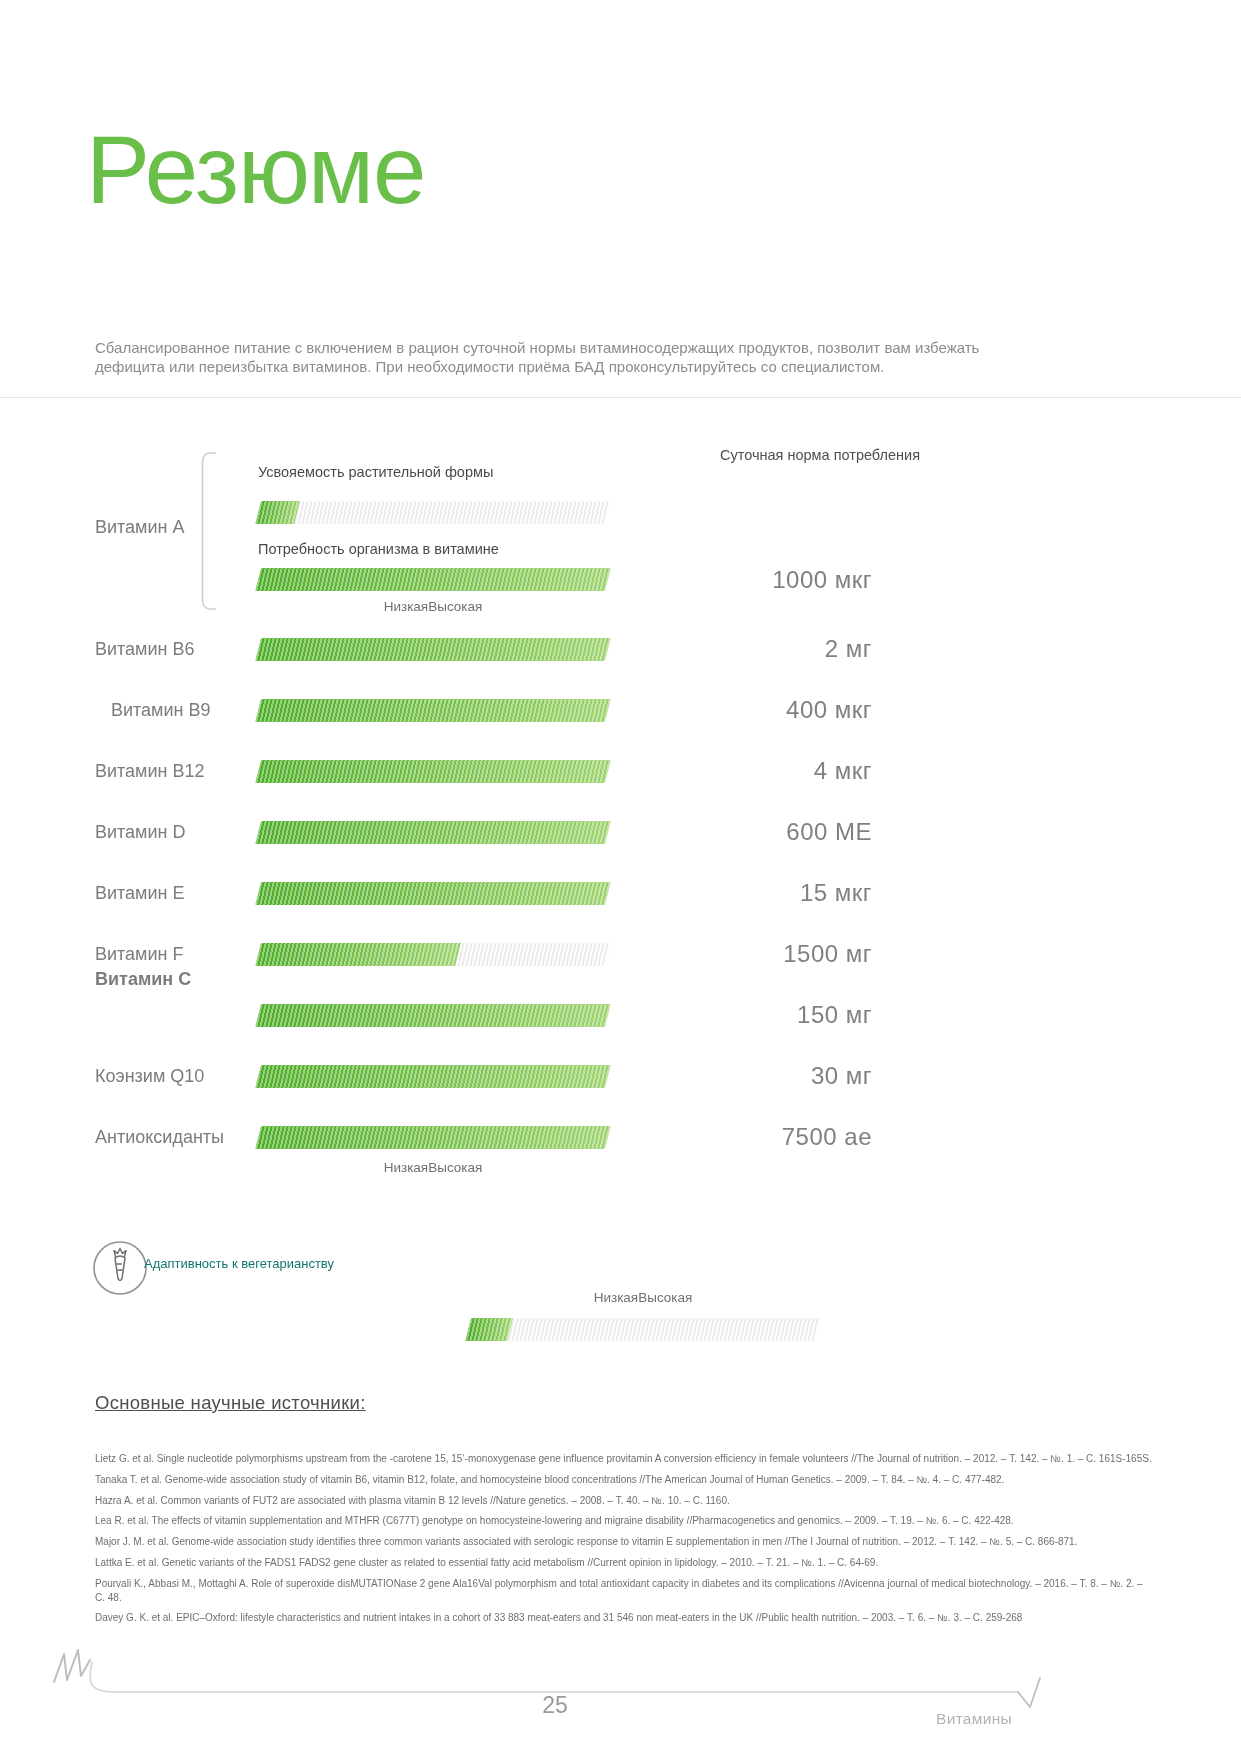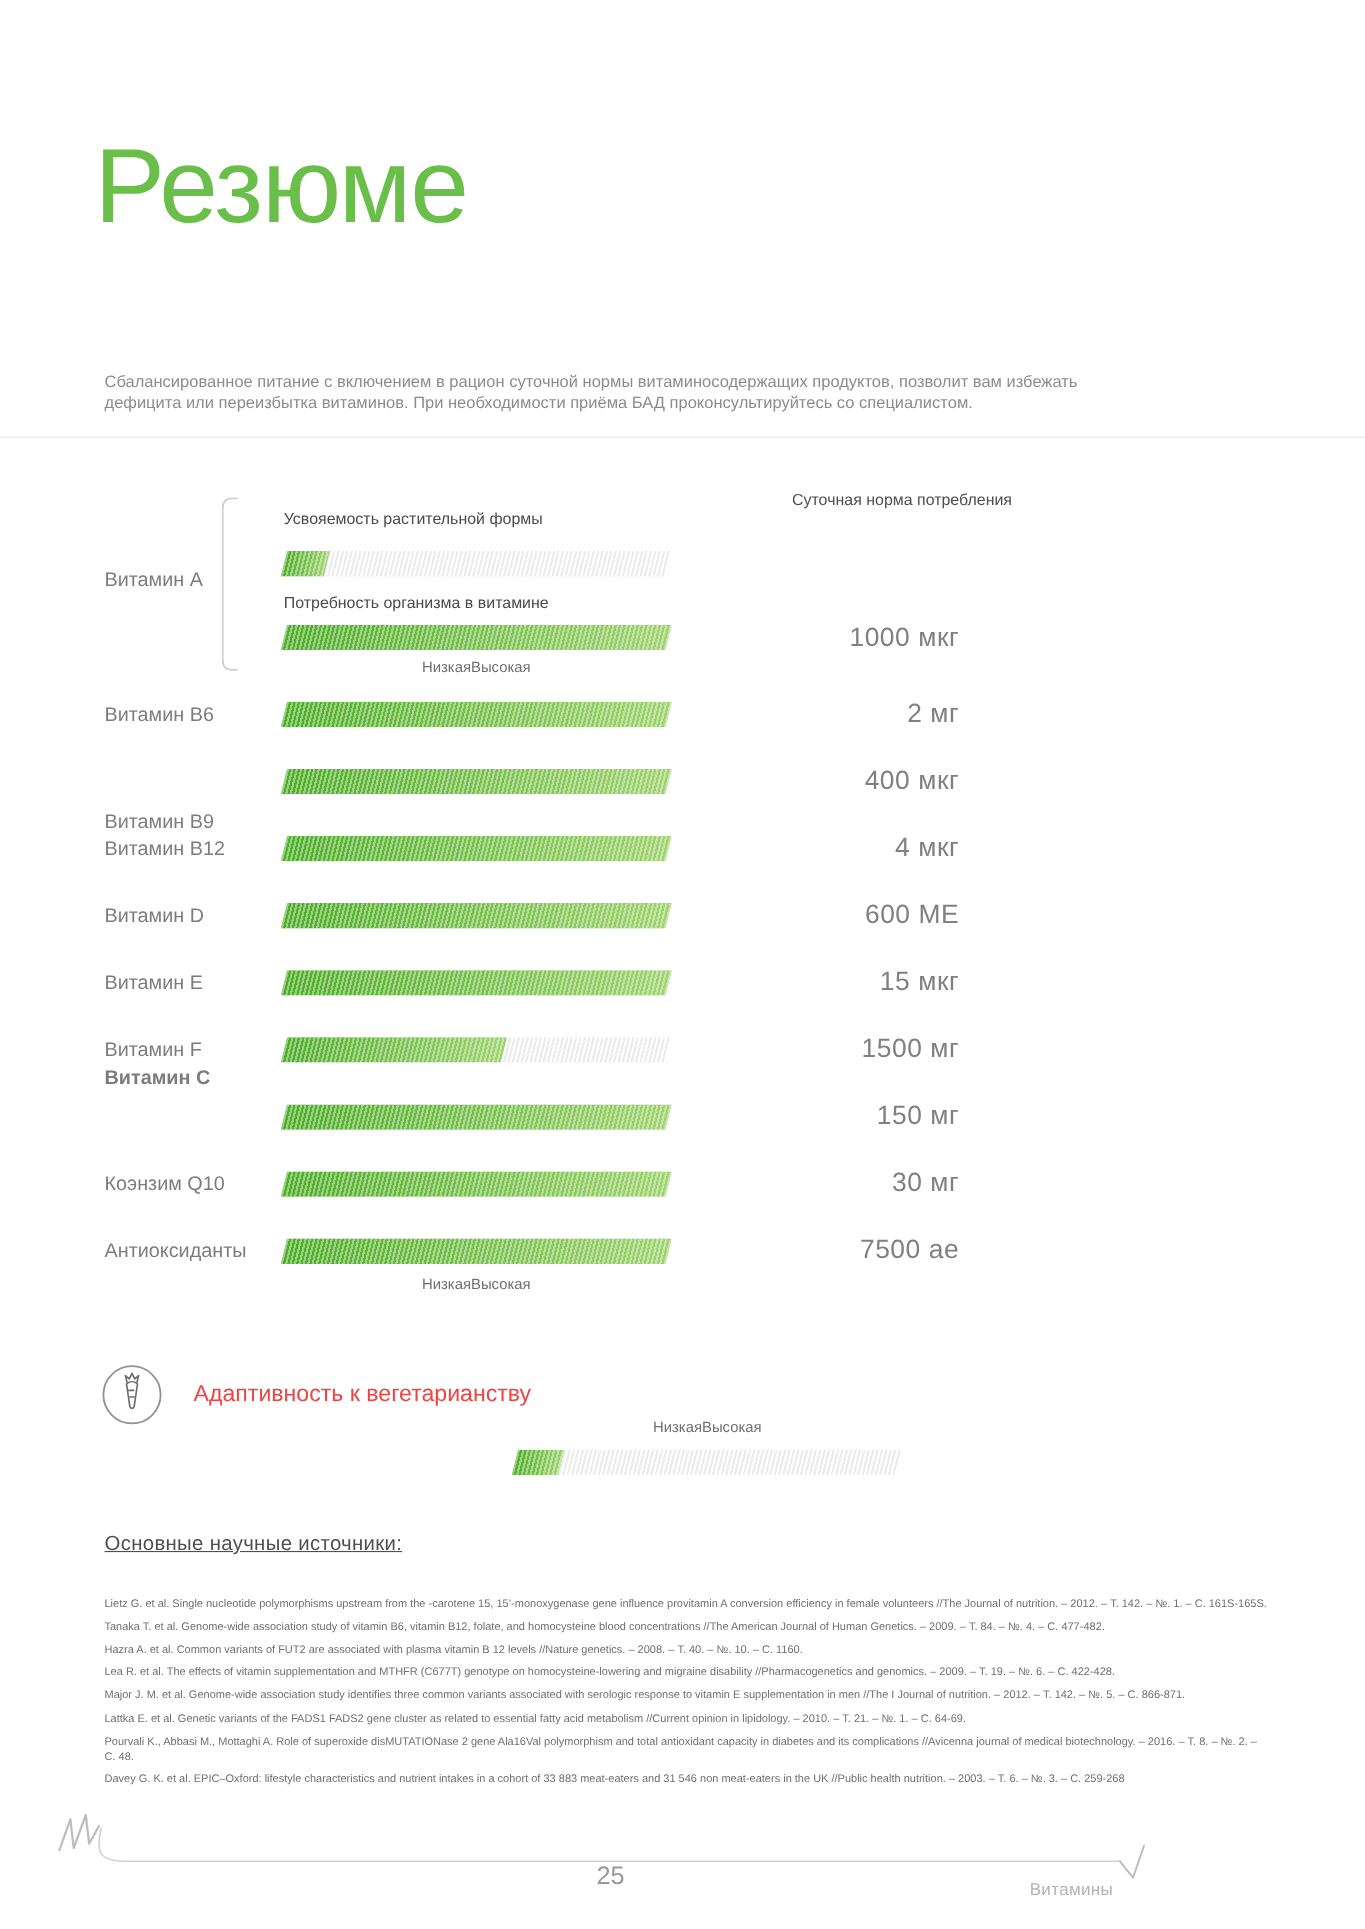--- a/index.html
+++ b/index.html
@@ -43,21 +43,21 @@
 
   .scale-row{
     left:258px;width:350px;display:flex;justify-content:center;
     font-size:13.5px;color:#707070;
   }
   .value{
     left:622px;width:250px;text-align:right;
     font-size:24px;line-height:28px;color:#808080;letter-spacing:.5px;
   }
 
-  .veg-heading{left:176px;top:1256px;font-size:21px;color:#ef4444;}
+  .veg-heading{left:144px;top:1256px;font-size:13px;color:#0f766e;}
   .veg-scale{left:468px;top:1290px;width:350px;}
   .veg-bar{left:468px;top:1318px;}
 
   .sources-heading{left:95px;top:1392px;font-size:18.5px;letter-spacing:.3px;color:#4f4f4f;text-decoration:underline;}
   .refs{left:95px;top:1452px;width:1058px;}
   .ref{font-size:10px;line-height:13.8px;color:#6f6f6f;margin:0 0 7px 0;}
 
   .page-number{left:515px;top:1692px;width:80px;text-align:center;font-size:23px;color:#9a9a9a;}
   .footer-section{left:862px;top:1698px;width:150px;text-align:right;font-size:15.5px;color:#b3b3b3;letter-spacing:.3px;margin-top:12px;}
 </style>
@@ -99,21 +99,21 @@
   </div>
 
   <div>
     <div class="abs vlabel" style="top:638px;">Витамин В6</div>
     <div class="abs bar" style="top:638px;">
         <div class="fill" style="width: 100%;"></div>
       </div>
     <div class="abs value" style="top:635px;">2 мг</div>
   </div>
   <div>
-    <div class="abs vlabel" style="top:736px;">Витамин В9</div>
+    <div class="abs vlabel" style="top:699px;margin-left:16px;">Витамин В9</div>
     <div class="abs bar" style="top:699px;">
         <div class="fill" style="width: 100%;"></div>
       </div>
     <div class="abs value" style="top:696px;">400 мкг</div>
   </div>
   <div>
     <div class="abs vlabel" style="top:760px;">Витамин В12</div>
     <div class="abs bar" style="top:760px;">
         <div class="fill" style="width: 100%;"></div>
       </div>

